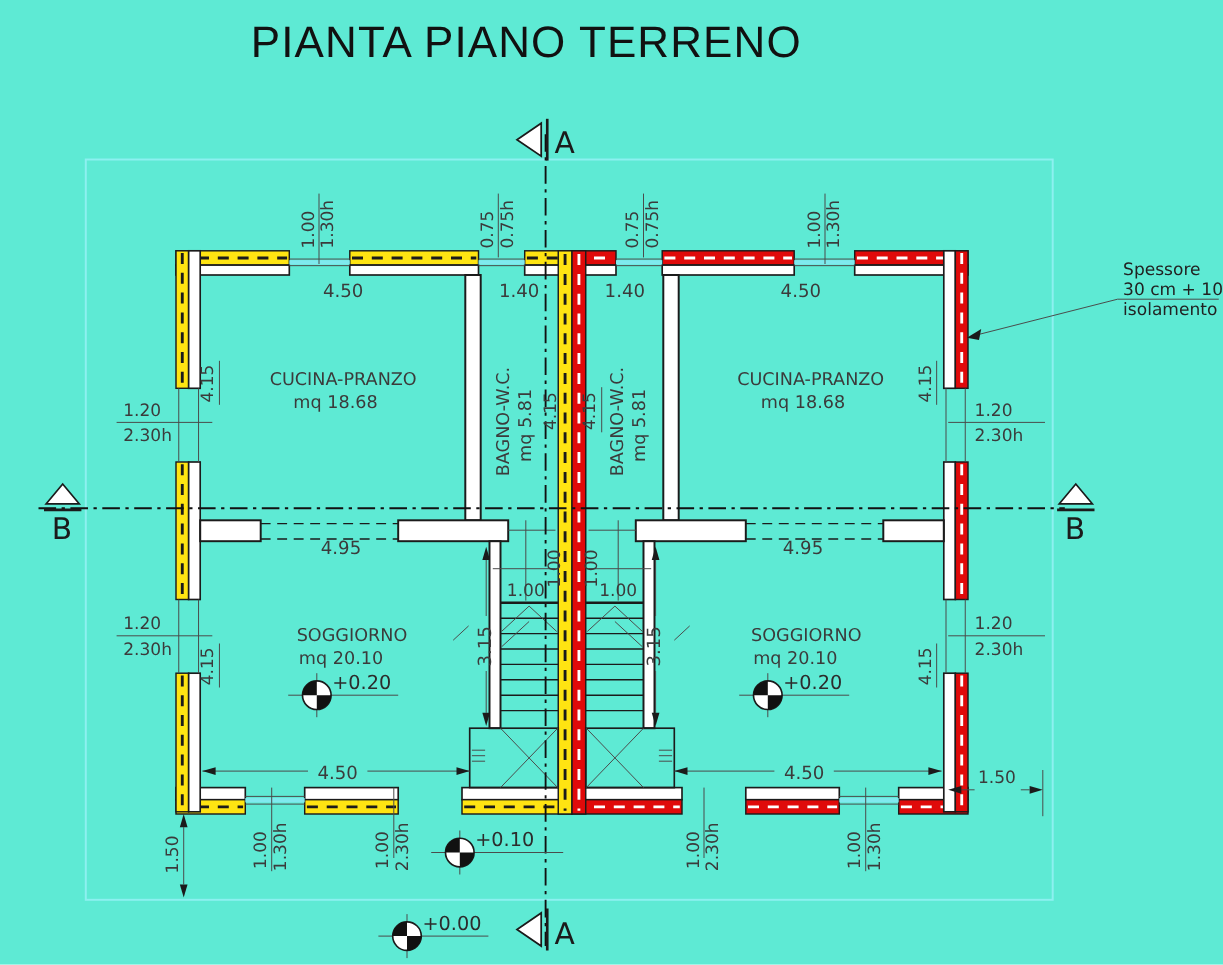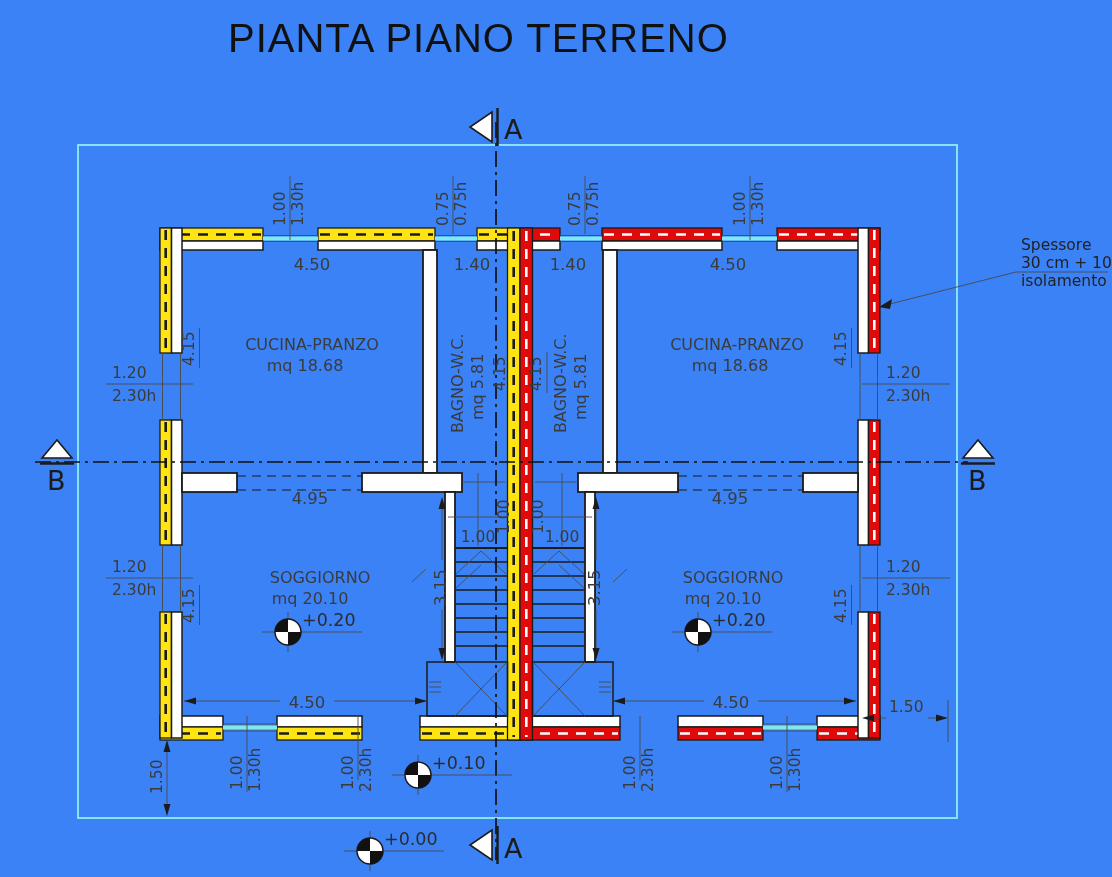--- a/index.html
+++ b/index.html
@@ -1,19 +1,19 @@
 <!DOCTYPE html>
 <html style="--c-left: #ffe412; --c-right: #e00a0a; --c-glass: #7fe9ee; --c-border: #8df0f0;"><head>
 <meta charset="utf-8">
 <style>
   :root{
     --c-left:#ffe412; --c-right:#e00a0a; --c-glass:#7fe9ee; --c-border:#8df0f0;
   }
   html,body{margin:0;padding:0;background:#fff;}
-  #stage{position:relative;width:1112px;height:877px;background:#3b82f6;overflow:hidden;}
+  #stage{position:relative;width:1112px;height:877px;background:#5eead4;overflow:hidden;}
   svg{display:block;}
   .ln{stroke:#1b1b1b;stroke-width:1.3;fill:none;}
   .ln2{stroke:#1b1b1b;stroke-width:2.2;fill:none;}
   .thin{stroke:#4a4a4a;stroke-width:0.9;fill:none;}
   .wall{fill:#ffffff;stroke:#1b1b1b;stroke-width:1.5;}
   .part{fill:#ffffff;stroke:#1b1b1b;stroke-width:1.8;}
   .yl{fill:var(--c-left);stroke:#1b1b1b;stroke-width:1.3;}
   .rd{fill:var(--c-right);stroke:#1b1b1b;stroke-width:1.3;}
   .cy{fill:var(--c-glass);stroke:none;}
   .insulY{stroke:#1b1b1b;stroke-width:2.6;stroke-dasharray:10 8;fill:none;}

